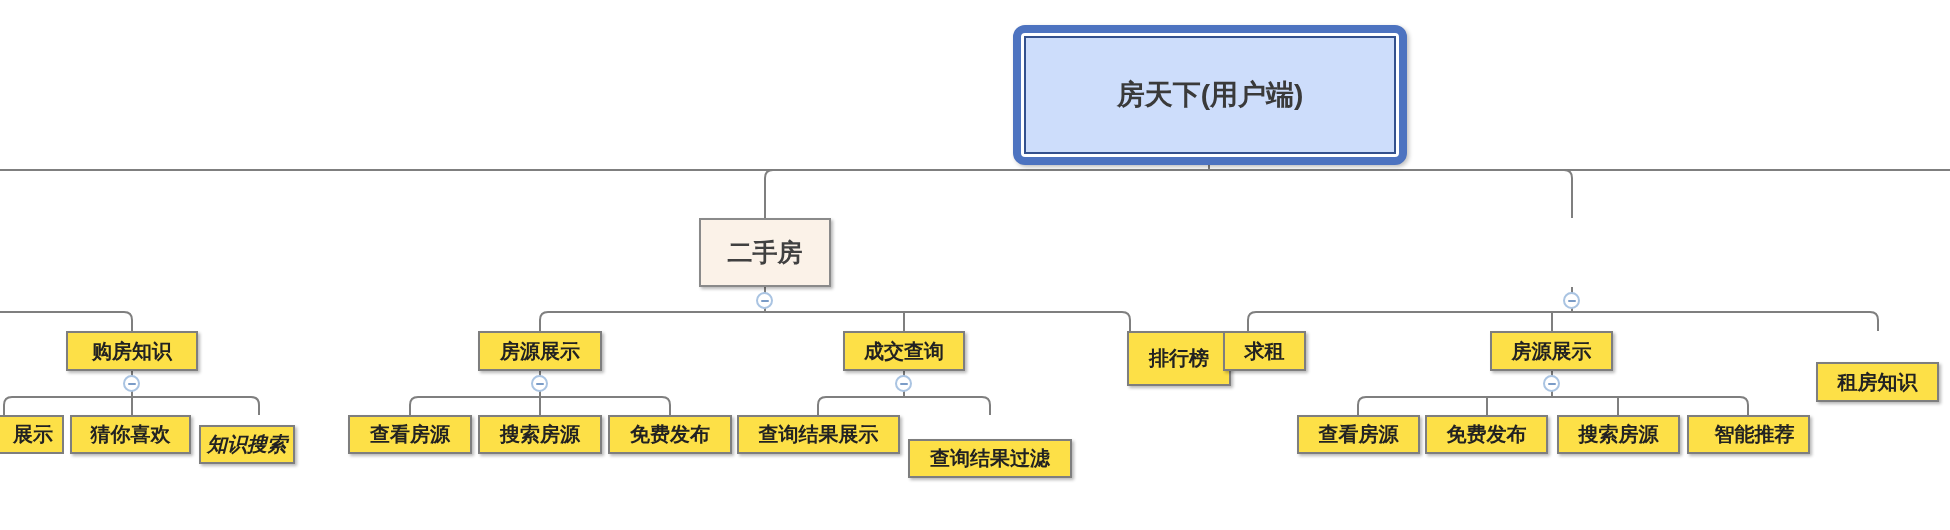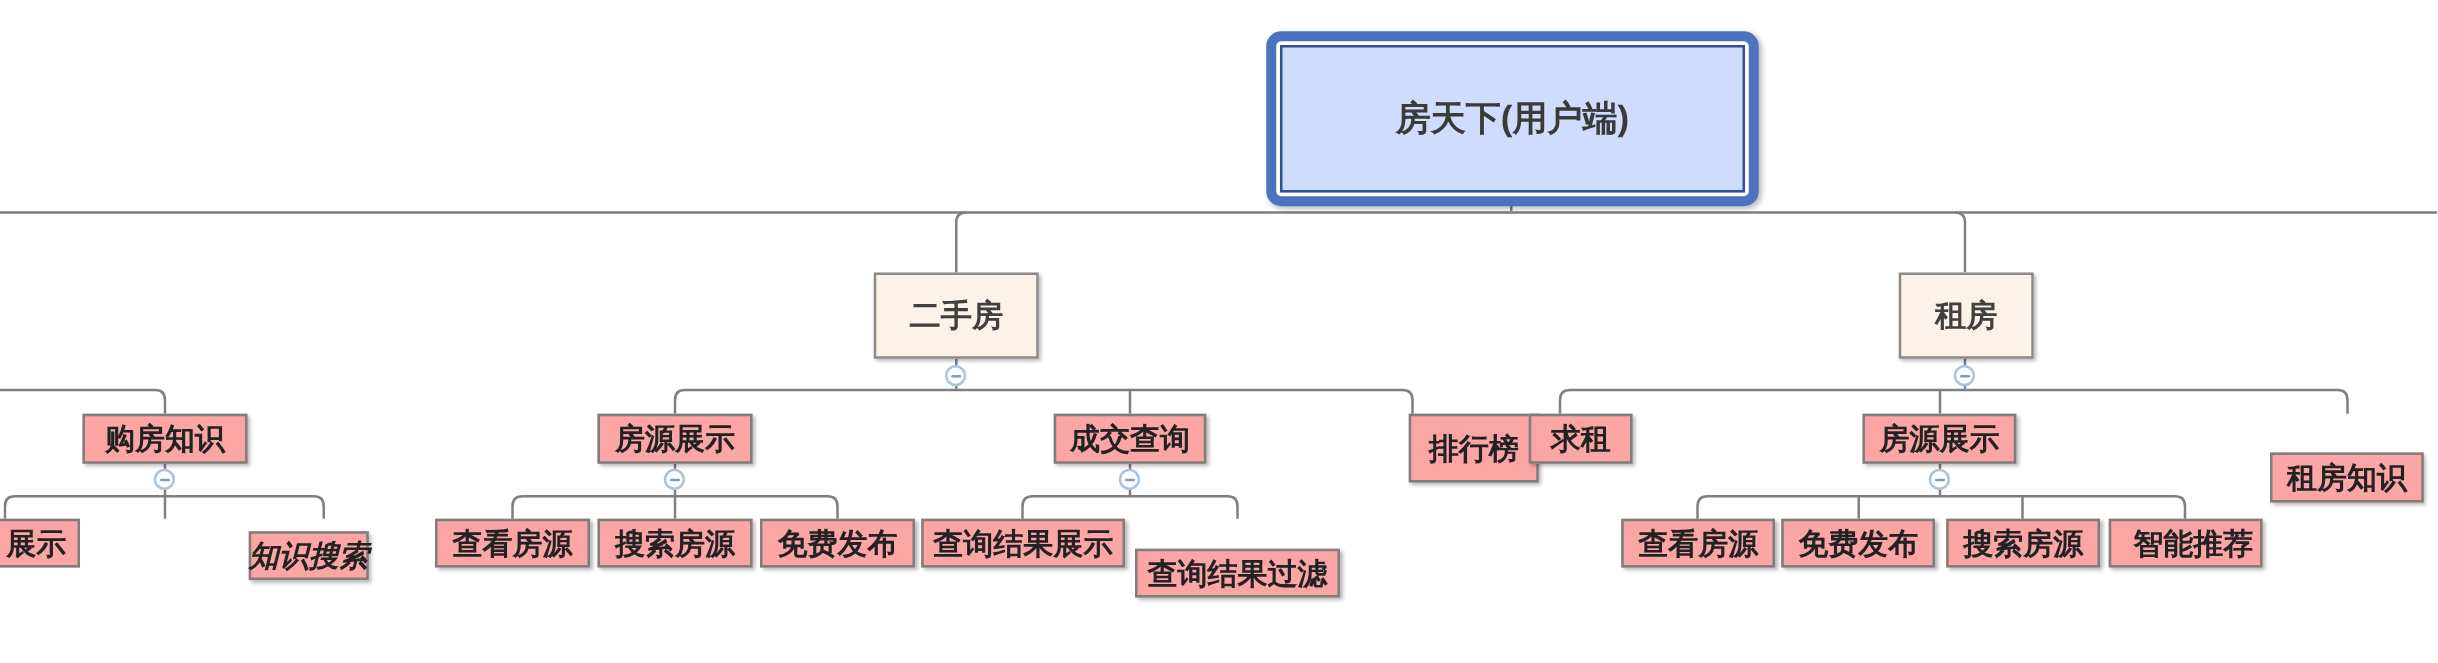--- a/index.html
+++ b/index.html
@@ -10,25 +10,25 @@
     background:#ffffff;
     font-family:"Liberation Sans","DejaVu Sans",sans-serif;
   }
   .connectors{position:absolute;left:0;top:0;z-index:1;}
   .connectors path{stroke:#7f7f7f;stroke-width:2;fill:none;}
 
   .node{
     position:absolute;z-index:2;
     box-sizing:border-box;
     display:flex;align-items:center;justify-content:center;
-    background:#fca5a5;
+    background:#fde047;
     border:2px solid #7e7e7e;
     color:#222222;
     font-weight:700;
-    font-size:24px;
+    font-size:20px;
     white-space:nowrap;
     box-shadow:2px 2px 3px rgba(0,0,0,0.28);
   }
   .node.branch{
     background:#fbf2e8;
     border-color:#8a8a8a;
     font-size:25px;
     color:#404040;
   }
   .node.clip-left{justify-content:flex-end;padding-right:9px;box-shadow:none;}
@@ -99,31 +99,31 @@
     <path d="M1358 415 V405 Q1358 397 1366 397 H1740 Q1748 397 1748 405 V415"></path>
     <path d="M1487 397 V415"></path>
     <path d="M1618 397 V415"></path>
   </svg>
 
   <div class="root-outer">
     <div class="root-inner">房天下(用户端)</div>
   </div>
 
   <div class="node branch" style="left:699px;top:218px;width:132px;height:69px;">二手房</div>
-  <div class="node branch" style="left:1519px;top:218px;width:108px;height:69px;">租房</div>
 
   <div class="node" style="left:66px;top:331px;width:132px;height:40px;">购房知识</div>
   <div class="node" style="left:478px;top:331px;width:124px;height:40px;">房源展示</div>
   <div class="node" style="left:843px;top:331px;width:122px;height:40px;">成交查询</div>
   <div class="node" style="left:1127px;top:331px;width:104px;height:55px;text-align:center;">排行榜</div>
   <div class="node" style="left:1207px;top:331px;width:83px;height:40px;margin-left:16px;">求租</div>
   <div class="node" style="left:1490px;top:331px;width:123px;height:40px;">房源展示</div>
   <div class="node" style="left:1816px;top:331px;width:123px;height:40px;margin-top:31px;">租房知识</div>
 
   <div class="node clip-left" style="left:-62px;top:415px;width:126px;height:39px;">展示</div>
+  <div class="node" style="left:70px;top:415px;width:121px;height:39px;">猜你喜欢</div>
   <div class="node" style="left:199px;top:425px;width:96px;height:39px;font-style:italic;">知识搜索</div>
   <div class="node" style="left:348px;top:415px;width:124px;height:39px;">查看房源</div>
   <div class="node" style="left:478px;top:415px;width:124px;height:39px;">搜索房源</div>
   <div class="node" style="left:608px;top:415px;width:124px;height:39px;">免费发布</div>
   <div class="node" style="left:737px;top:415px;width:163px;height:39px;">查询结果展示</div>
   <div class="node" style="left:908px;top:439px;width:164px;height:39px;">查询结果过滤</div>
   <div class="node" style="left:1297px;top:415px;width:123px;height:39px;">查看房源</div>
   <div class="node" style="left:1425px;top:415px;width:123px;height:39px;">免费发布</div>
   <div class="node" style="left:1557px;top:415px;width:123px;height:39px;">搜索房源</div>
   <div class="node" style="left:1687px;top:415px;width:123px;height:39px;padding-left:12px;">智能推荐</div>

